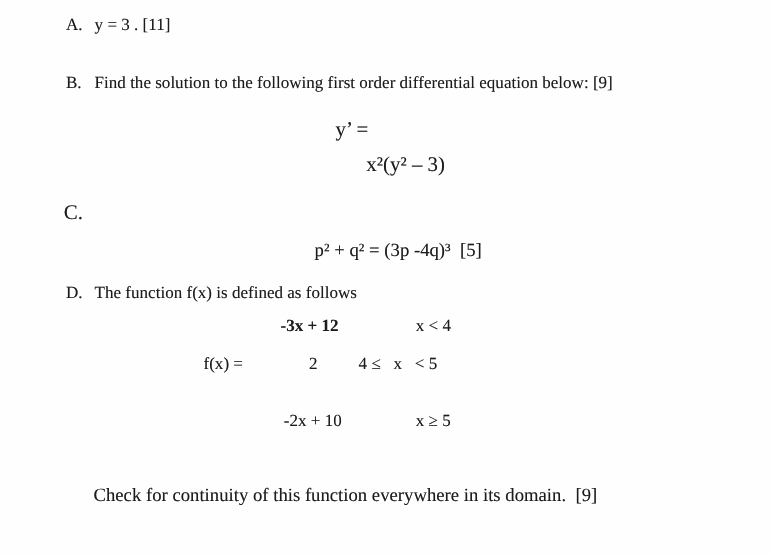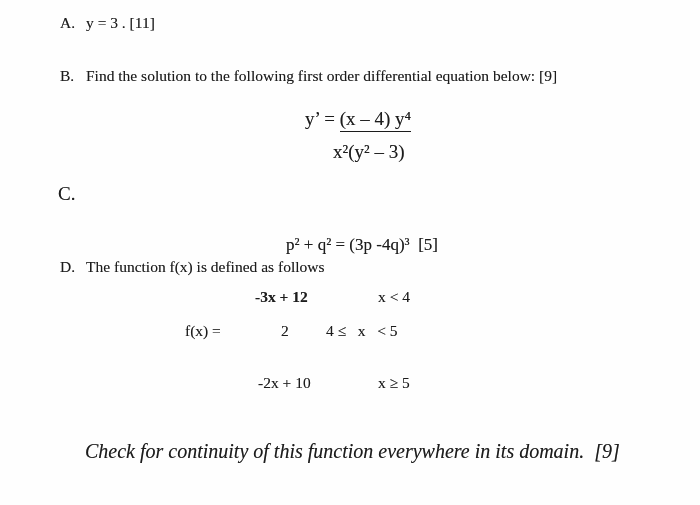--- a/index.html
+++ b/index.html
@@ -32,51 +32,51 @@
     font-size: 15.5px;
     line-height: 20px;
     white-space: nowrap;
   }
   .eq { font-size: 19px; }
   .eq-num-line { display: flex; align-items: baseline; white-space: pre; }
   .eq-underline { border-bottom: 1.6px solid #1c1c1c; padding-bottom: 1px; }
   .eq-den { margin-top: 9px; margin-left: 28px; white-space: pre; }
   .eq-c { font-size: 17px; white-space: pre; }
   .pw { font-size: 15.5px; white-space: pre; }
-  .footer-text { font-size: 20px; white-space: pre; font-style: italic; }
+  .footer-text { font-size: 17px; white-space: pre; }
 </style>
 </head>
 <body>
 
 <div class="page">
 
   <div class="abs q-item" style="left:60px; top:13px;">
     <span class="q-label">A.</span>
     <span class="q-text">
       <span style="display:block;">y = 3 . [11]</span>
     </span>
   </div>
 
   <div class="abs q-item" style="left:60px; top:66px;">
     <span class="q-label">B.</span>
     <span class="q-text">Find the solution to the following first order differential equation below: [9]</span>
   </div>
 
   <div class="abs eq" style="left:305px; top:108px;">
     <div class="eq-num-line">
-      <span>y’ = </span><span class="eq-underline">(x – 4) y⁴</span>
+      <span>y’ = </span>
     </div>
     <div class="eq-den">x²(y² – 3)</div>
   </div>
 
   <div class="abs q-item" style="left:58px; top:183px;">
     <span class="q-label big">C.</span>
   </div>
 
-  <div class="abs eq-c" style="left:286px; top:218px;margin-top:17px;">p² + q² = (3p -4q)³  [5]</div>
+  <div class="abs eq-c" style="left:286px; top:218px;">p² + q² = (3p -4q)³  [5]</div>
 
   <div class="abs q-item" style="left:60px; top:257px;">
     <span class="q-label">D.</span>
     <span class="q-text">The function f(x) is defined as follows</span>
   </div>
 
   <div class="abs pw" style="left:255px; top:288px;font-weight:bold;">-3x + 12</div>
   <div class="abs pw" style="left:378px; top:288px;">x &lt; 4</div>
 
   <div class="abs pw" style="left:185px; top:322px;">f(x) =</div>

